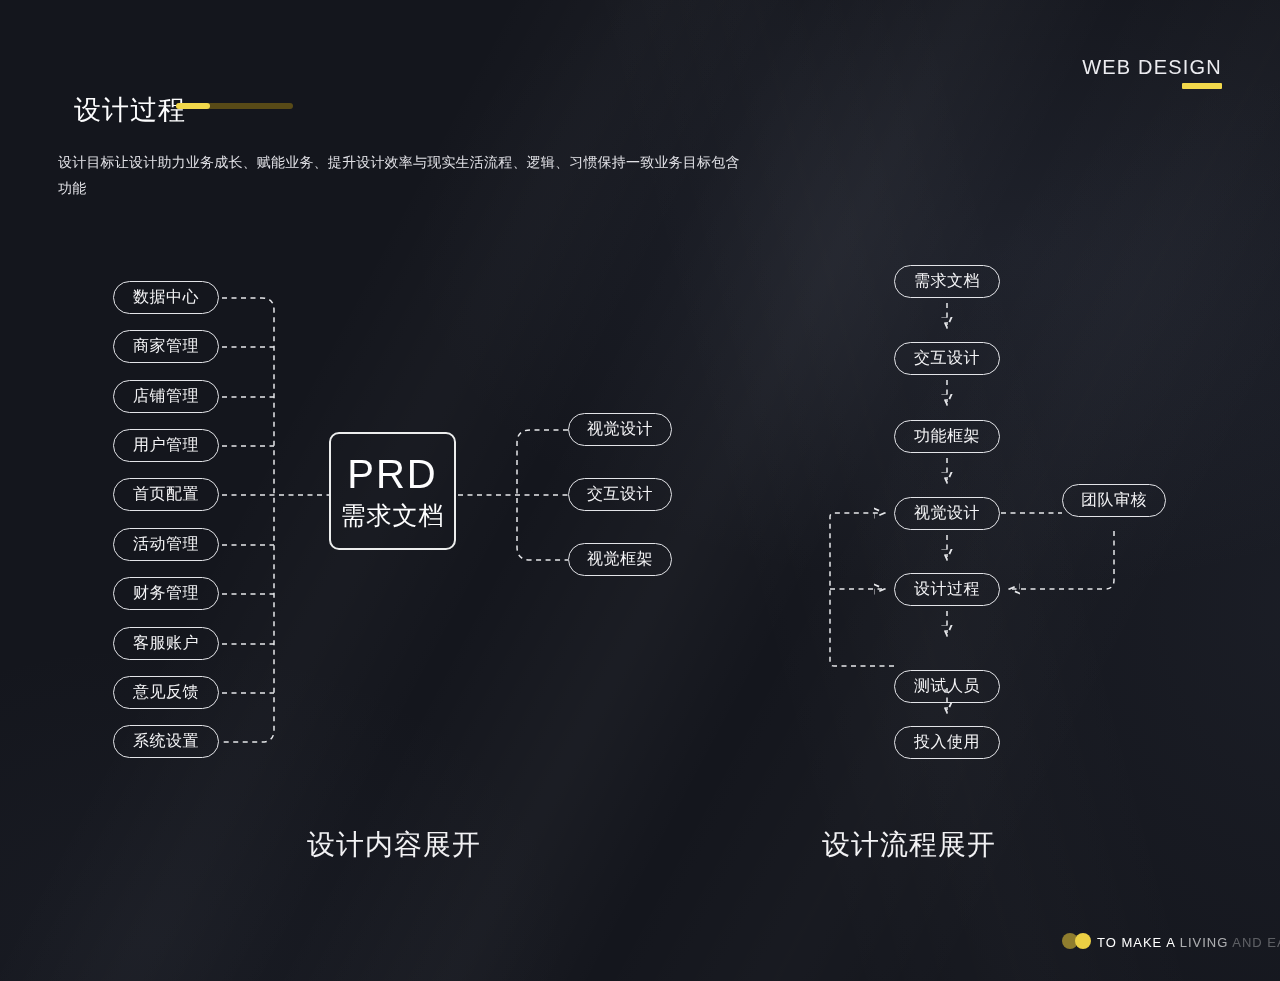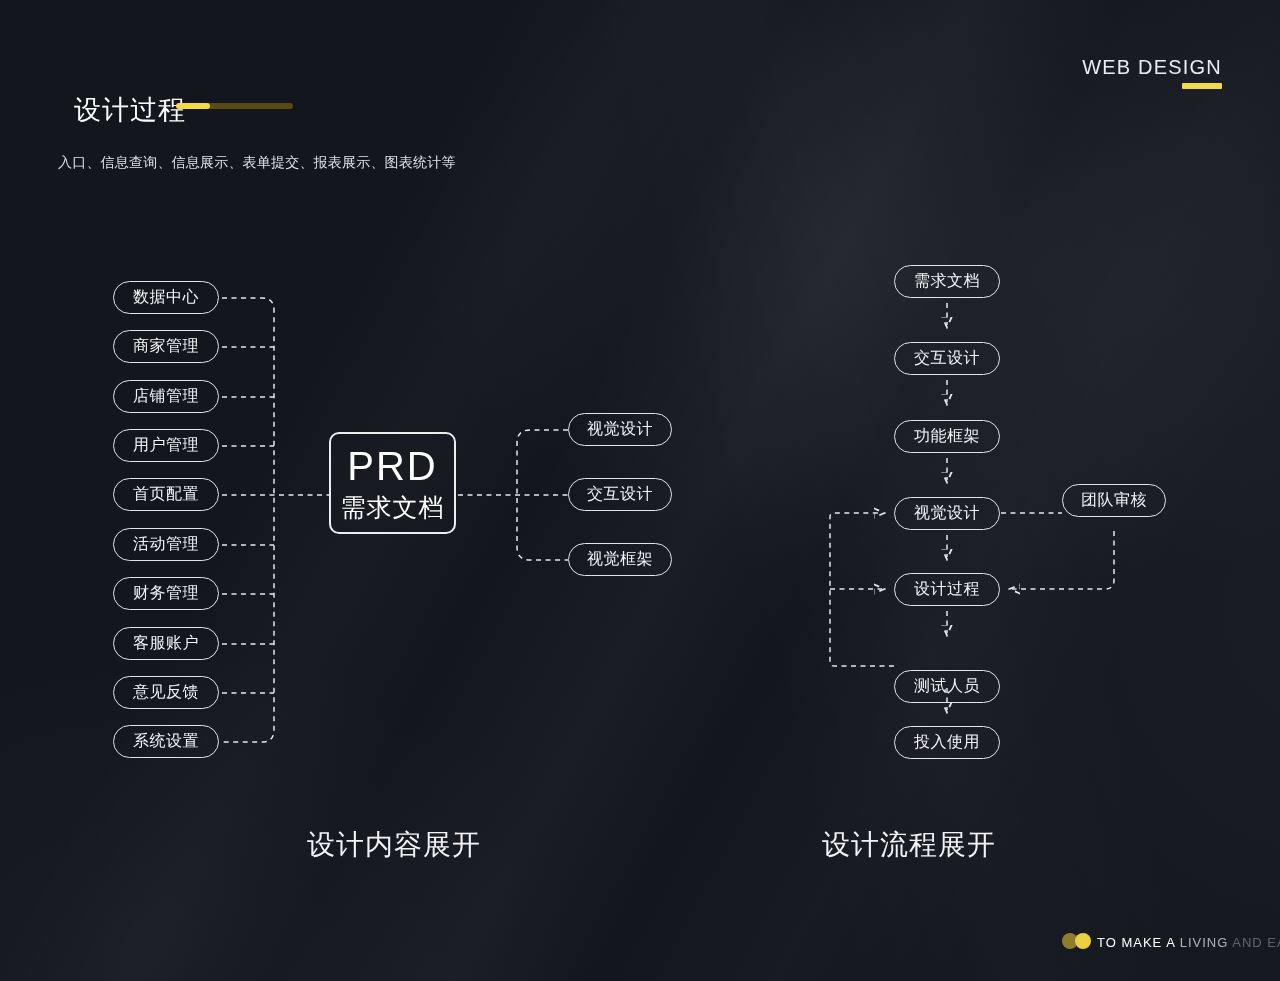--- a/index.html
+++ b/index.html
@@ -26,21 +26,21 @@
   .corner-label{right:58px;top:56px;font-size:20px;color:#ececf0;letter-spacing:1.2px;white-space:nowrap;}
   .corner-bar{left:1182px;top:83px;width:40px;height:6px;border-radius:1px;background:#f2d84b;}
   .desc{left:58px;top:149px;width:690px;font-size:14px;line-height:26px;color:#e1e1e6;letter-spacing:.2px;}
   
   .pill{
     box-sizing:border-box;height:33px;border:1px solid #e3e4e8;border-radius:17px;
     color:#f4f4f6;font-size:16px;display:flex;align-items:center;justify-content:center;
     letter-spacing:.5px;
   }
   .prd-box{
-    box-sizing:border-box;left:329px;top:432px;width:127px;height:102px;
+    box-sizing:border-box;left:329px;top:432px;width:127px;height:118px;
     border:2px solid #eceded;border-radius:10px;color:#fdfdfe;text-align:center;
     display:flex;flex-direction:column;align-items:center;justify-content:center;gap:9px;
   }
   .prd-title{font-size:40px;font-weight:300;letter-spacing:2px;line-height:1;}
   .prd-sub{font-size:25px;letter-spacing:1px;line-height:1;}
   .caption{font-size:28px;color:#f2f2f4;letter-spacing:1px;width:200px;text-align:center;top:826px;}
   svg.wires{left:0;top:0;}
   svg.wires path{fill:none;stroke:#e6e7ea;stroke-width:1.5;stroke-dasharray:5 4.5;}
   
   .dot{width:16px;height:16px;border-radius:50%;top:933px;}
@@ -89,21 +89,21 @@
     <path d="M830,589 H882" marker-end="url(#arr)"></path>
   </svg>
 
   <div class="abs title-cn">设计过程</div>
   <div class="abs title-line">
       <span class="hot"></span>
     </div>
   <div class="abs corner-label">WEB DESIGN</div>
   <div class="abs corner-bar"></div>
   <div class="abs desc">
-    <div>入口、信息查询、信息展示、表单提交、报表展示、图表统计等</div>
+    <div>设计目标让设计助力业务成长、赋能业务、提升设计效率与现实生活流程、逻辑、习惯保持一致业务目标包含功能</div>
   </div>
 
   <div class="abs pill" style="left:113px;top:281px;width:106px;">数据中心</div>
   <div class="abs pill" style="left:113px;top:330px;width:106px;">商家管理</div>
   <div class="abs pill" style="left:113px;top:380px;width:106px;">店铺管理</div>
   <div class="abs pill" style="left:113px;top:429px;width:106px;">用户管理</div>
   <div class="abs pill" style="left:113px;top:478px;width:106px;">首页配置</div>
   <div class="abs pill" style="left:113px;top:528px;width:106px;">活动管理</div>
   <div class="abs pill" style="left:113px;top:577px;width:106px;">财务管理</div>
   <div class="abs pill" style="left:113px;top:627px;width:106px;">客服账户</div>

